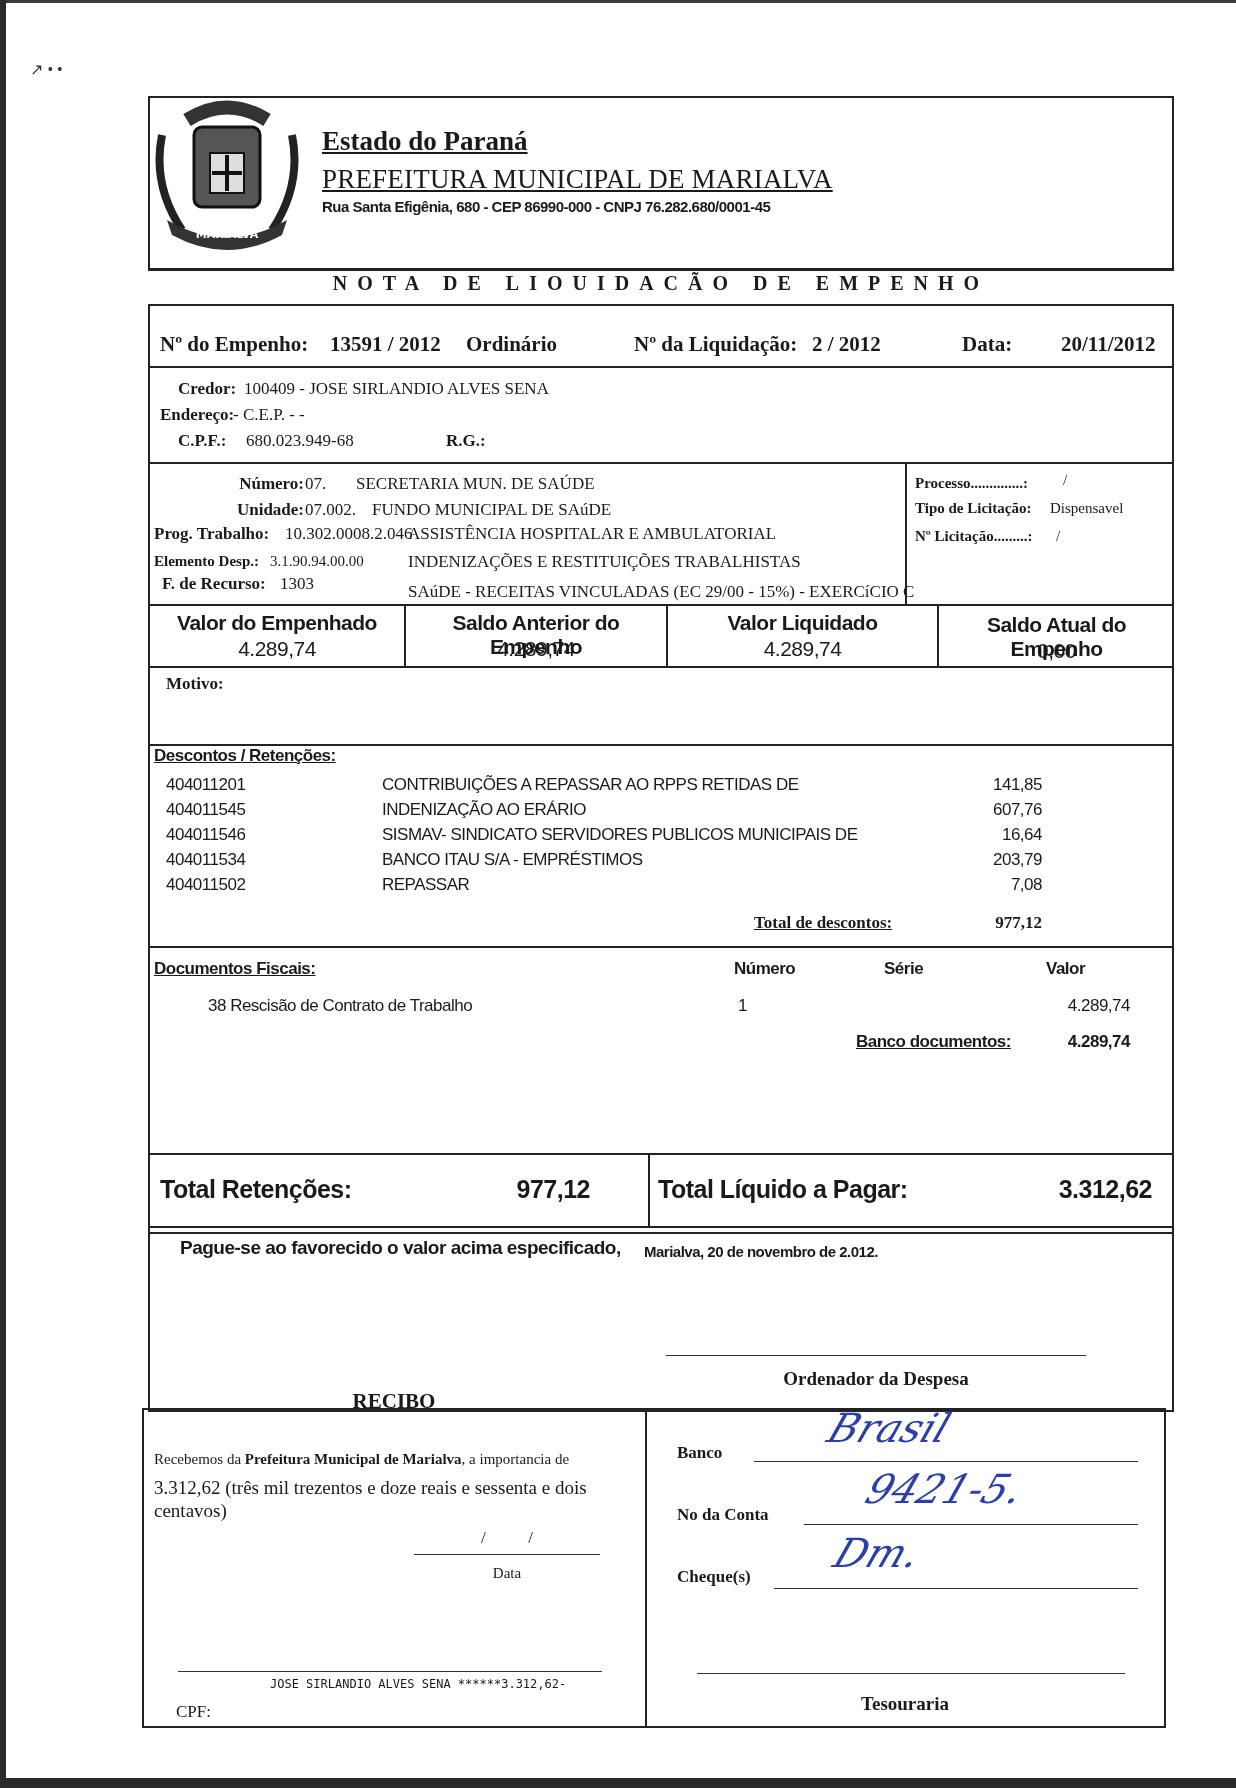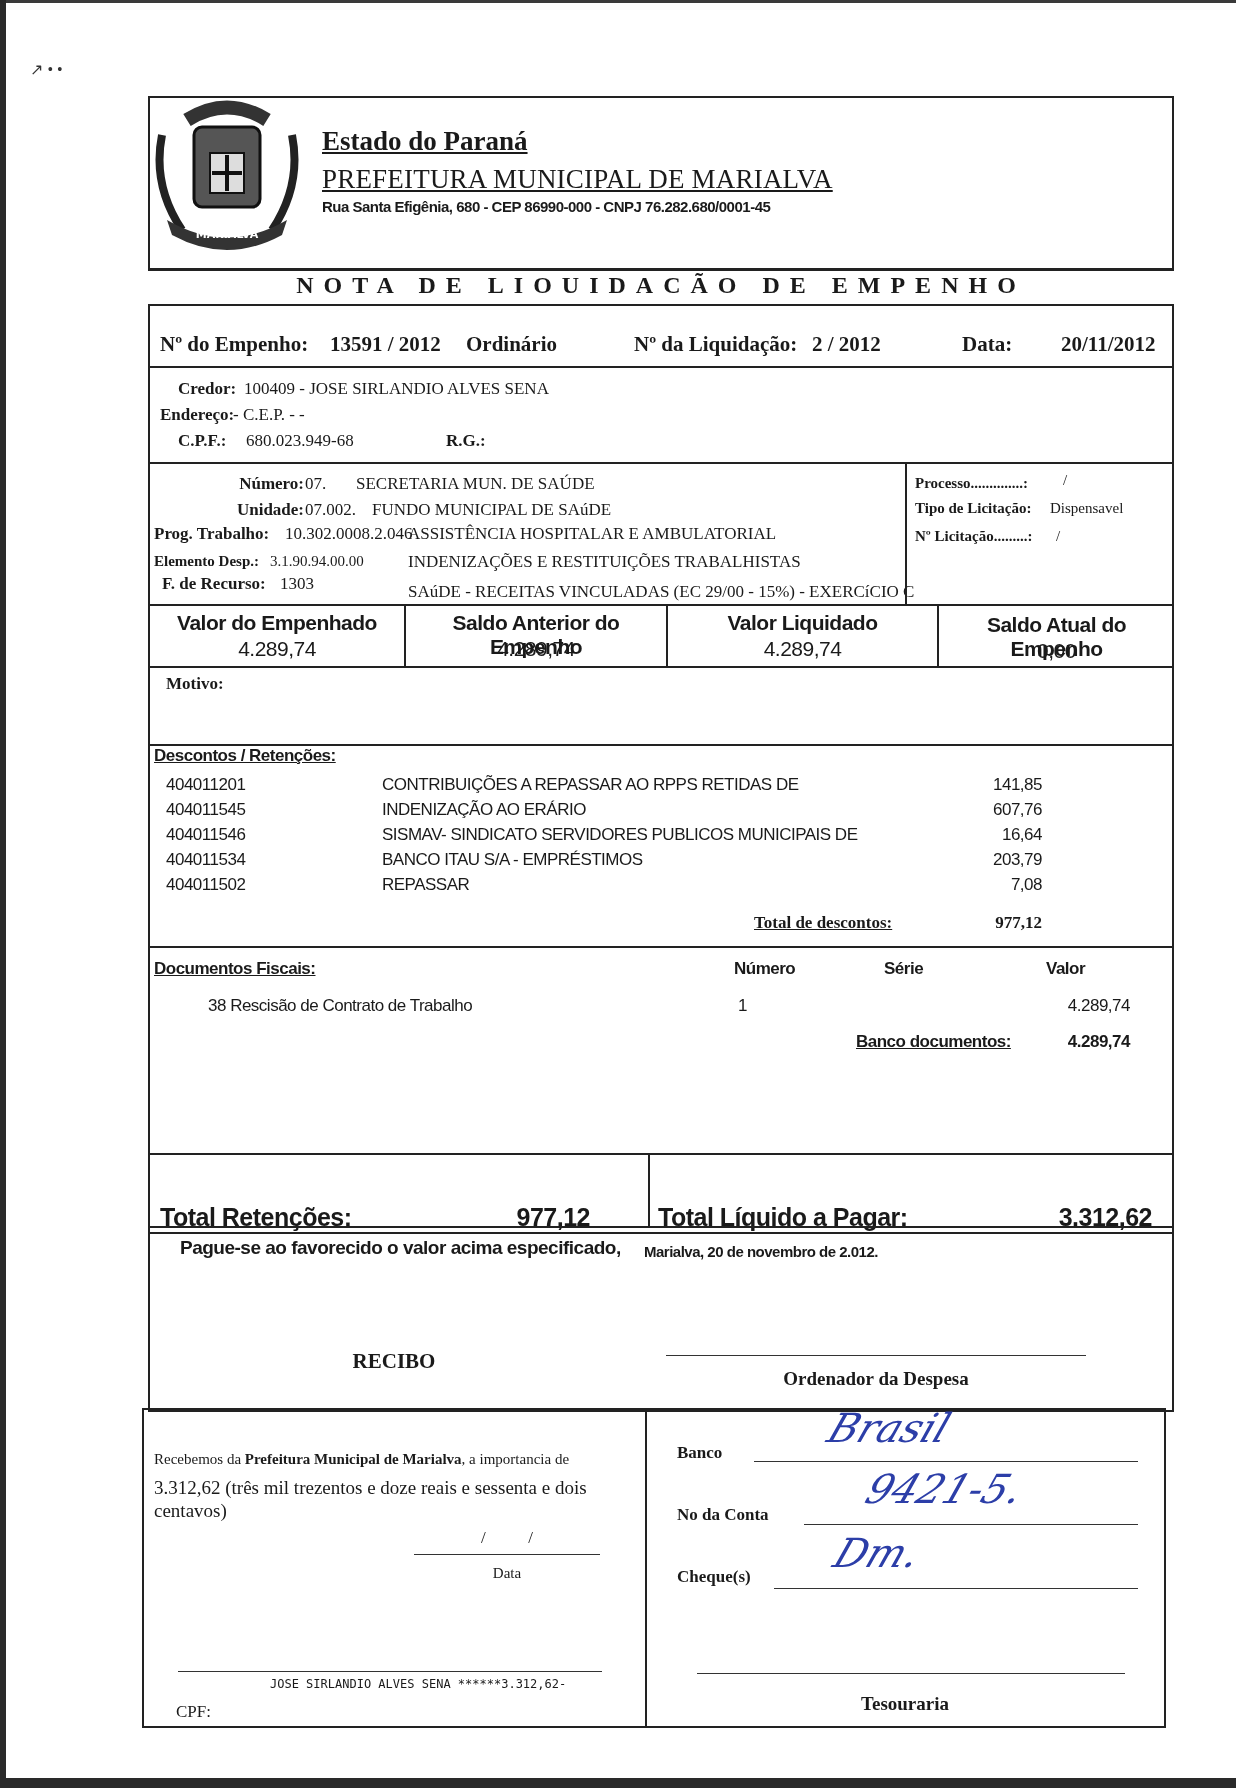--- a/index.html
+++ b/index.html
@@ -15,21 +15,21 @@
   .b { font-weight: bold; }
   .u { text-decoration: underline; }
   .box { position: absolute; border: 2px solid #222; box-sizing: border-box; }
   .hline { position: absolute; height: 2px; background: #222; }
   .vline { position: absolute; width: 2px; background: #222; }
   .thin { height: 1px; background: #333; }
   .t14 { font-size: 15px; }
   .t16 { font-size: 17px; }
   .t18 { font-size: 19px; }
   .t20 { font-size: 21px; }
-  .t24 { font-size: 25px; margin-top: 28px; }
+  .t24 { font-size: 25px; }
   .narrow { font-family: "Liberation Sans Narrow", "Liberation Sans", sans-serif; letter-spacing: -0.5px; }
   .center { text-align: center; }
   .right { text-align: right; }
   .sig { position: absolute; color: #2c3ea8; font-family: "DejaVu Serif", serif; font-style: italic; font-size: 40px; transform: skewX(-20deg); }
   .crest { position: absolute; left: 152px; top: 95px; width: 150px; height: 155px; }
 </style>
 </head>
 <body>
 
 <div class="scan-frame-top"></div>
@@ -45,21 +45,21 @@
   <rect x="58" y="58" width="34" height="40" fill="#ddd" stroke="#111" stroke-width="2"></rect>
   <path d="M75,60 V96 M60,78 H90" stroke="#111" stroke-width="4"></path>
   <path d="M15,125 Q75,160 135,125 L130,140 Q75,170 20,140 Z" fill="#333"></path>
   <text x="75" y="143" text-anchor="middle" fill="#fff" font-size="11" font-family="DejaVu Sans, sans-serif" font-weight="bold">MARIALVA</text>
 </svg>
 <div class="abs b u" style="left:322px;top:126px;font-size:27px;">Estado do Paraná</div>
 <div class="abs u" style="left:322px;top:164px;font-size:27px;letter-spacing:0.2px;">PREFEITURA MUNICIPAL DE MARIALVA</div>
 <div class="abs b narrow" style="left:322px;top:198px;font-size:15px;">Rua Santa Efigênia, 680 - CEP 86990-000 - CNPJ 76.282.680/0001-45</div>
 
 <div class="hline" style="left:148px;top:268px;width:1026px;"></div>
-<div class="abs b center" style="left:148px;top:272px;width:1026px;font-size:24px;letter-spacing:10px;">NOTA DE LIOUIDACÃO DE EMPENHO</div>
+<div class="abs b center" style="left:148px;top:272px;width:1026px;font-size:20px;letter-spacing:10px;">NOTA DE LIOUIDACÃO DE EMPENHO</div>
 <div class="hline" style="left:148px;top:304px;width:1026px;"></div>
 
 <div class="box" style="left:148px;top:304px;width:1026px;height:930px;"></div>
 
 <div class="abs b t20" style="left:160px;top:332px;">Nº do Empenho:</div>
 <div class="abs b t20" style="left:330px;top:332px;">13591 / 2012</div>
 <div class="abs b t20" style="left:466px;top:332px;">Ordinário</div>
 <div class="abs b t20" style="left:634px;top:332px;">Nº da Liquidação:</div>
 <div class="abs b t20" style="left:812px;top:332px;">2 / 2012</div>
 <div class="abs b t20" style="left:962px;top:332px;">Data:</div>
@@ -177,21 +177,21 @@
 
 <div class="box" style="left:148px;top:1226px;width:1026px;height:186px;border-top:none;"></div>
 <div class="abs b t18 narrow" style="left:180px;top:1237px;">Pague-se ao favorecido o valor acima especificado,</div>
 <div class="abs b t14 narrow" style="left:644px;top:1243px;">Marialva, 20 de novembro de 2.012.</div>
 <div class="hline thin" style="left:666px;top:1355px;width:420px;"></div>
 <div class="abs b t18 center" style="left:666px;top:1368px;width:420px;">Ordenador da Despesa</div>
 
 <div class="box" style="left:142px;top:1408px;width:1024px;height:320px;"></div>
 <div class="vline" style="left:645px;top:1408px;height:320px;"></div>
 
-<div class="abs b t20 center" style="left:144px;top:1349px;width:500px;">RECIBO</div>
+<div class="abs b t20 center" style="left:144px;top:1389px;width:500px;">RECIBO</div>
 <div class="abs t14" style="left:154px;top:1451px;width:486px;">
   <span>Recebemos da </span><b>Prefeitura Municipal de Marialva</b><span>, a importancia de</span>
 </div>
 <div class="abs t18" style="left:154px;top:1476px;width:490px;line-height:23px;">3.312,62 (três mil trezentos e doze reais e sessenta e dois centavos)</div>
 <div class="abs t16 center" style="left:414px;top:1528px;width:186px;white-space:pre;">/          /</div>
 <div class="hline thin" style="left:414px;top:1554px;width:186px;"></div>
 <div class="abs t14 center" style="left:414px;top:1565px;width:186px;">Data</div>
 <div class="hline thin" style="left:178px;top:1671px;width:424px;"></div>
 <div class="abs t14" style="left:270px;top:1677px;font-family:'DejaVu Sans Mono',monospace;font-size:12px;">JOSE SIRLANDIO ALVES SENA  ******3.312,62-</div>
 <div class="abs t16" style="left:176px;top:1702px;">CPF:</div>

